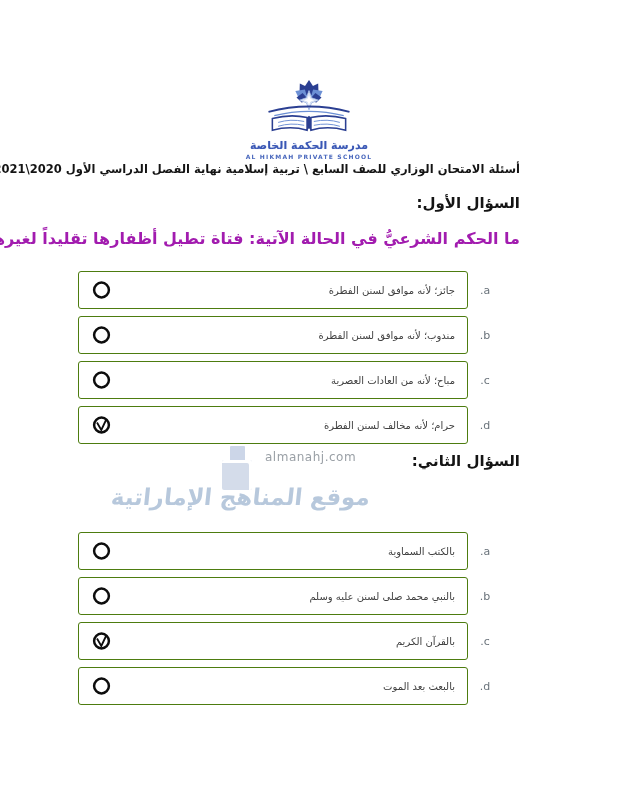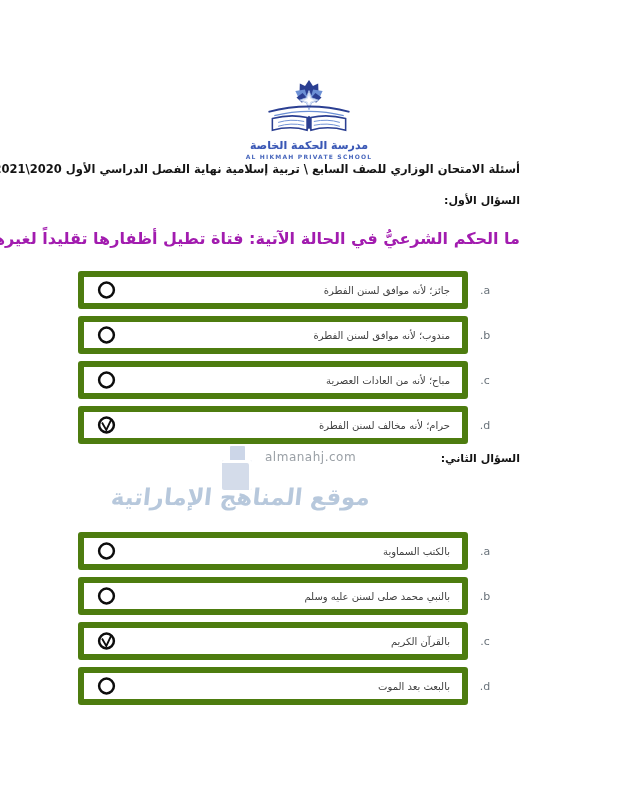--- a/index.html
+++ b/index.html
@@ -9,36 +9,36 @@
 
   
   .logo { position:absolute; top:80px; left:50%; transform:translateX(-50%); width:170px; text-align:center; }
   .logo .name-ar { font-size:11px; font-weight:bold; color:#3a57b5; direction:rtl; margin-top:1px;
                    text-shadow:0 0 1px #c6d4ee; }
   .logo .name-en { font-size:6px; font-weight:bold; color:#4a68bd; letter-spacing:1.2px; margin-top:1px; }
 
   
   .title { position:absolute; top:162px; right:98px; left:60px; direction:rtl; text-align:right;
            font-size:11.5px; font-weight:bold; color:#141414; white-space:nowrap; }
-  .section-label { position:absolute; right:98px; direction:rtl; font-size:11px; font-weight:bold; color:#141414; }
+  .section-label { position:absolute; right:98px; direction:rtl; font-size:15px; font-weight:bold; color:#141414; }
   #q1-label { top:194px; }
   #q2-label { top:452px;text-align:center; }
   .question-text { position:absolute; right:98px; direction:rtl; text-align:right;
                    font-size:16px; font-weight:bold; color:#a21caf; z-index:1; white-space:nowrap; }
   #q1-text { top:229px; }
   #q2-text { top:493px; }
 
   
   .options { position:absolute; left:78px; width:424px; display:flex; flex-direction:column; gap:7px; z-index:1; }
   #q1-options { top:271px; }
   #q2-options { top:532px; }
   .option-row { display:flex; direction:rtl; align-items:center; height:38px; }
   .option-letter { width:34px; text-align:center; direction:rtl; font-size:11px; color:#6a737b; flex:0 0 34px; }
   .option-box { flex:1; height:38px; position:relative; background:#ffffff;
-                border:6px solid #4d7c0f; border-radius:3px; cursor:pointer; }
+                border:1px solid #4d7c0f; border-radius:3px; cursor:pointer; }
   .option-text { position:absolute; right:12px; top:50%; transform:translateY(-50%);
                  direction:rtl; font-size:10px; color:#404040; white-space:nowrap; }
   .radio { position:absolute; left:13px; top:50%; transform:translateY(-50%); width:19px; height:19px; cursor:pointer; }
   .radio svg { display:block; }
   .radio .check { display:none; }
   .radio.checked .check { display:inline; }
 
   
   .watermark { position:absolute; left:222px; top:444px; z-index:2; pointer-events:none; }
   .wm-page-small { position:absolute; left:8px; top:2px; width:15px; height:19px;

